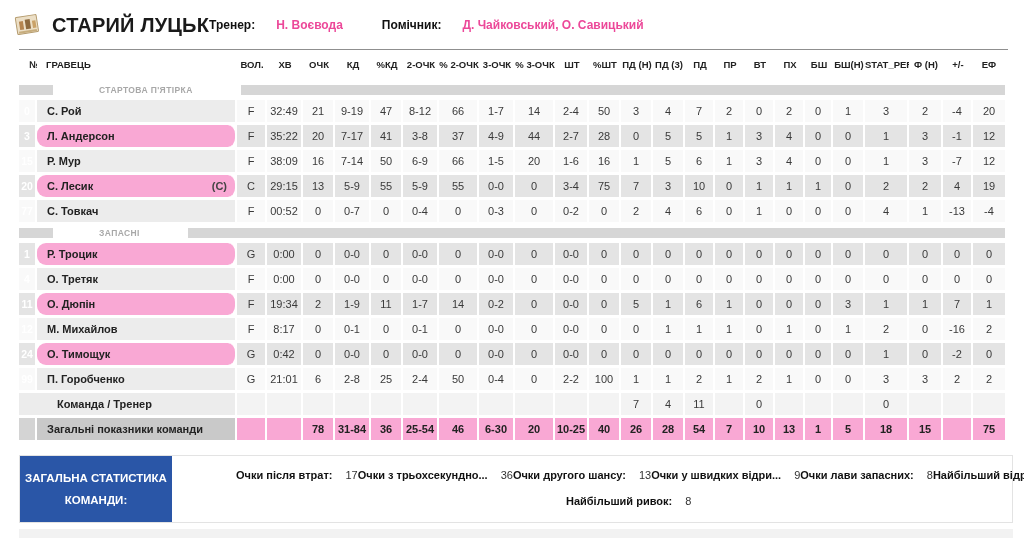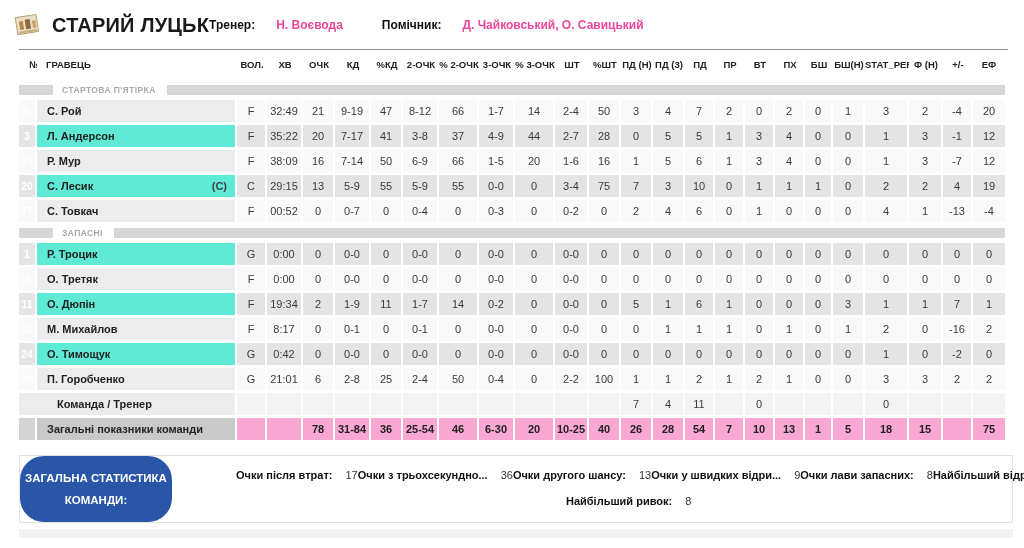--- a/index.html
+++ b/index.html
@@ -19,49 +19,49 @@
   .rule{height:1px;background:#8f8f8f;margin:1px 16px 0 19px;}
 
   
   :root{--cols:18px 200px 30px 36px 32px 36px 32px 36px 40px 36px 40px 34px 32px 32px 32px 30px 30px 30px 30px 28px 32px 44px 34px 30px 32px;}
   #stat-table{margin-left:19px;width:986px;}
   .grid{display:grid;grid-template-columns:var(--cols);}
   .hrow .hcell{height:29px;line-height:29px;font-size:9.5px;font-weight:800;color:#222;text-align:center;white-space:nowrap;overflow:hidden;}
   .hrow .hcell.hleft{text-align:left;padding-left:9px;}
   .hrow .hcell.hnum{text-align:left;padding-left:10px;}
 
-  .secbar{display:flex;align-items:center;height:10px;margin:6px 0 5px 0;}
+  .secbar{display:flex;align-items:center;height:10px;margin:6px 0 5px 0;gap:37px;}
   .sb-block{width:34px;height:10px;background:#d6d6d6;margin-right:9px;flex:0 0 auto;}
   .sb-label{font-size:8.5px;font-weight:700;color:#a8a8a8;letter-spacing:.4px;margin-right:11px;white-space:nowrap;}
   .sb-bar{flex:1;height:10px;background:#d6d6d6;}
 
   .prow{margin-bottom:3px;}
   .cell{height:22px;line-height:22px;font-size:11px;color:#3a3a3a;text-align:center;
         border-right:2px solid #fff;box-sizing:border-box;white-space:nowrap;overflow:hidden;}
   .cell:last-child{border-right:none;}
   .badge{font-size:10.5px;font-weight:700;color:#fff;}
   .badge.blue{background:#2a56a5;}
   .badge.gray{background:#9b9b9b;}
   .namecell{text-align:left;padding:0 8px 0 10px;font-weight:700;color:#222;display:flex;justify-content:space-between;}
   .namecell .cap{font-weight:600;color:#444;}
   .prow.light .cell{background:#f9f9f9;}
   .prow.light .namecell{background:#ececec;}
   .prow.dark .cell{background:#e4e4e4;}
-  .prow.dark .namecell{background:#5eead4;}
+  .prow.dark .namecell{background:#f9a8d4;border-radius:9px;}
   .prow.teamrow .cell{background:#f3f3f3;}
   .prow.teamrow .namecell,.prow.teamrow .badge-empty{background:#ececec;padding-left:20px;}
   .prow.totalsrow .cell{background:#f9a8d4;font-weight:700;color:#222;}
   .prow.totalsrow .namecell{background:#c9c9c9;}
   .prow.totalsrow .badge-empty{background:#d4d4d4;}
 
   
   .summary{margin:15px 11px 0 19px;width:994px;height:68px;border:1px solid #e3e3e3;background:#fff;
            display:flex;box-sizing:border-box;}
   .bluebox{width:152px;flex:0 0 auto;background:#2a56a7;color:#fff;font-weight:700;font-size:11.5px;
-           display:flex;flex-direction:column;align-items:center;justify-content:center;gap:10px;text-align:center;border-radius:24px;}
+           display:flex;flex-direction:column;align-items:center;justify-content:center;gap:10px;text-align:center;}
   .sumstats{flex:1;padding:13px 20px 0 64px;box-sizing:border-box;}
   .srow1{display:flex;justify-content:space-between;align-items:baseline;}
   .sitem{white-space:nowrap;font-size:11px;}
   .sitem .slabel{font-weight:800;color:#111;}
   .sitem .sval{color:#333;margin-left:13px;margin-top:8px;}
   .srow2{margin-top:10px;padding-left:330px;}
   .bottom-strip{margin:6px 11px 0 19px;width:994px;height:9px;background:#f2f2f2;}
 </style>
 </head>
 <body>

